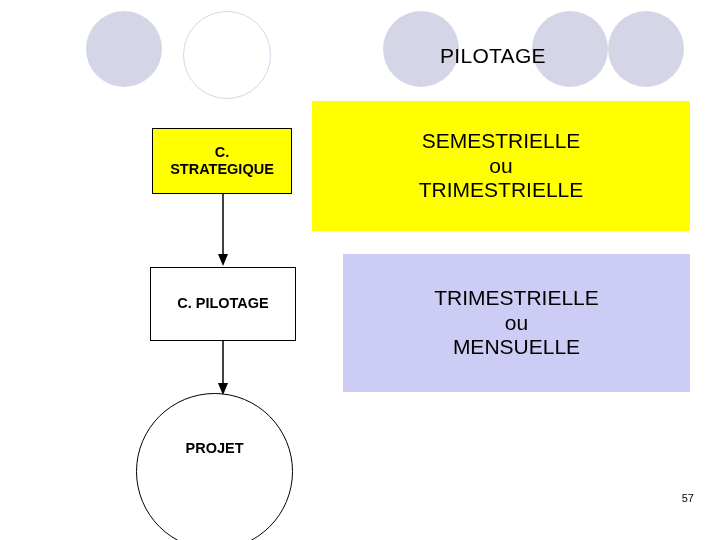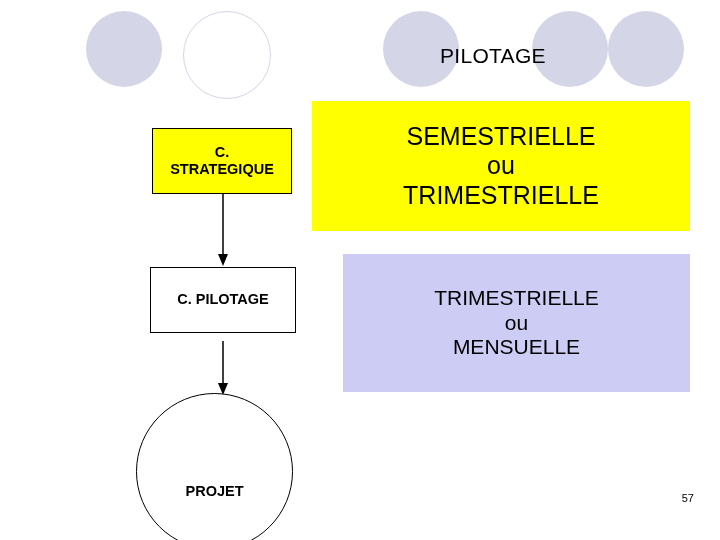--- a/index.html
+++ b/index.html
@@ -62,34 +62,34 @@
     height: 66px;
     background: #ffff00;
     border: 1px solid #000000;
     font-size: 14.5px;
     font-weight: bold;
   }
   .box-pilotage {
     left: 150px;
     top: 267px;
     width: 146px;
-    height: 66px;
+    height: 74px;
     background: #ffffff;
     border: 1px solid #000000;
     font-size: 14.5px;
     font-weight: bold;
   }
   .box-freq-1 {
     left: 312px;
     top: 101px;
     width: 378px;
     height: 130px;
     background: #ffff00;
     border: none;
-    font-size: 25px;
+    font-size: 21px;
     font-weight: normal;
   }
   .box-freq-2 {
     left: 343px;
     top: 254px;
     width: 347px;
     height: 138px;
     background: #ccccf5;
     border: none;
     font-size: 21px;
@@ -113,21 +113,20 @@
   }
   .project-label {
     position: absolute;
     left: 136px;
     top: 440px;
     width: 157px;
     text-align: center;
     font-size: 14.5px;
     font-weight: bold;
     color: #000000;
-    margin-top: 43px;
   }
 
   
   .connector {
     position: absolute;
   }
 
   
   .page-num {
     position: absolute;

